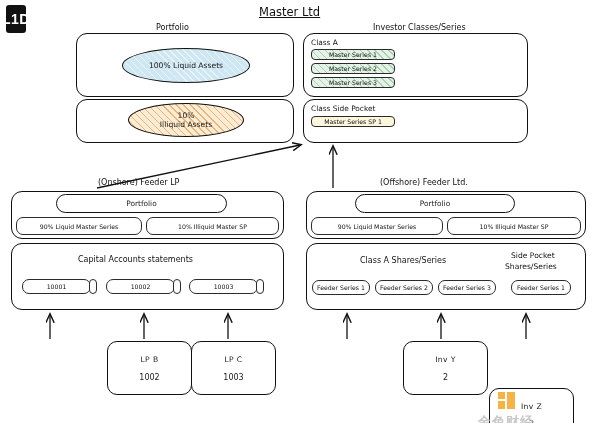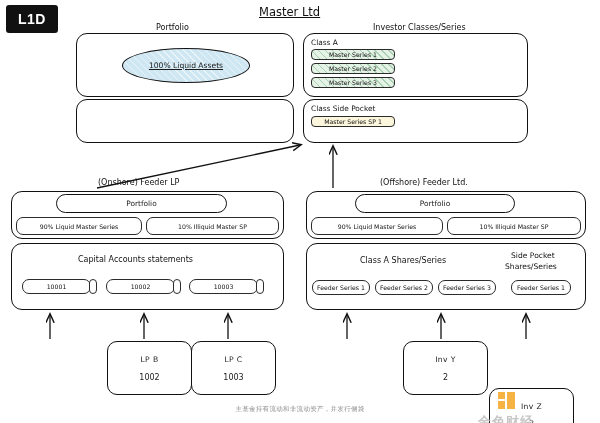--- a/index.html
+++ b/index.html
@@ -20,42 +20,42 @@
     border:1.4px solid #111;
     border-radius:11px;
     background:#fff;
     box-sizing:border-box;
   }
   .box.thin{border-width:1.1px;}
   .ctr{display:flex;align-items:center;justify-content:center;text-align:center;}
 
   
   #l1d-logo{
-    position:absolute;left:6px;top:5px;width:52px;height:28px;
+    position:absolute;left:6px;top:5px;width:20px;height:28px;
     background:#111;border-radius:3px;
     display:flex;align-items:center;justify-content:center;
   }
   #l1d-logo span{
     color:#fff;font-weight:bold;font-size:14px;letter-spacing:.5px;
     font-family:"Liberation Sans",sans-serif;
   }
 
   
   .title-main{
     position:absolute;font-size:11.5px;color:#111;white-space:nowrap;
   }
   .title-sec{
     position:absolute;font-size:8px;color:#111;white-space:nowrap;
   }
 
   
   .ell{
     position:absolute;border:1.5px solid #111;border-radius:50%;
     display:flex;flex-direction:column;align-items:center;justify-content:center;
-    text-align:center;font-size:7.6px;line-height:1.25;box-sizing:border-box;text-decoration:underline;
+    text-align:center;font-size:7.6px;line-height:1.25;box-sizing:border-box;
   }
   .fill-blue{
     background-color:#cfe7f2;
     background-image:repeating-linear-gradient(45deg,rgba(255,255,255,.55) 0 1px,rgba(255,255,255,0) 1px 5px);
   }
   .fill-orange{
     background-color:#fdecd4;
     background-image:repeating-linear-gradient(45deg,rgba(214,137,50,.55) 0 1px,rgba(255,255,255,0) 1px 5px);
   }
 
@@ -121,20 +121,24 @@
   <div class="title-main" style="left:259px;top:5px;text-decoration:underline;">Master Ltd</div>
 
   <div class="title-sec" style="left:156px;top:23px;">Portfolio</div>
 
   <div class="box" style="left:76px;top:33px;width:218px;height:64px;"></div>
   <div class="ell fill-blue" style="left:122px;top:48px;width:128px;height:35px;">
     <span>100% Liquid Assets</span>
   </div>
 
   <div class="box" style="left:76px;top:99px;width:218px;height:44px;"></div>
+  <div class="ell fill-orange" style="left:128px;top:103px;width:116px;height:34px;">
+    <span>10%</span>
+    <span>Illiquid Assets</span>
+  </div>
 
   <div class="title-sec" style="left:373px;top:23px;">Investor Classes/Series</div>
 
   <div class="box" style="left:303px;top:33px;width:225px;height:64px;"></div>
   <div class="grp-lbl" style="left:311px;top:38px;">Class A</div>
   <div class="pill hatch-green" style="left:311px;top:49px;width:84px;height:11px;">
     <span>Master Series 1</span>
   </div>
   <div class="pill hatch-green" style="left:311px;top:63px;width:84px;height:11px;">
     <span>Master Series 2</span>
@@ -242,21 +246,20 @@
 
     <line x1="50" y1="339" x2="50" y2="315" stroke="#111" stroke-width="1.3" marker-end="url(#ah)"></line>
     <line x1="144" y1="339" x2="144" y2="315" stroke="#111" stroke-width="1.3" marker-end="url(#ah)"></line>
     <line x1="228" y1="339" x2="228" y2="315" stroke="#111" stroke-width="1.3" marker-end="url(#ah)"></line>
 
     <line x1="347" y1="339" x2="347" y2="315" stroke="#111" stroke-width="1.3" marker-end="url(#ah)"></line>
     <line x1="441" y1="339" x2="441" y2="315" stroke="#111" stroke-width="1.3" marker-end="url(#ah)"></line>
     <line x1="526" y1="339" x2="526" y2="315" stroke="#111" stroke-width="1.3" marker-end="url(#ah)"></line>
   </svg>
 
-  <div id="caption">主基金持有流动和非流动资产，并发行侧袋</div>
 
   <div id="watermark">
     <div id="wm-mark">
       <i style="left:0;top:0;width:7px;height:7px;"></i>
       <i style="left:9px;top:0;width:8px;height:17px;"></i>
       <i style="left:0;top:9px;width:7px;height:8px;"></i>
     </div>
     <div id="wm-text">金色财经</div>
   </div>
 

